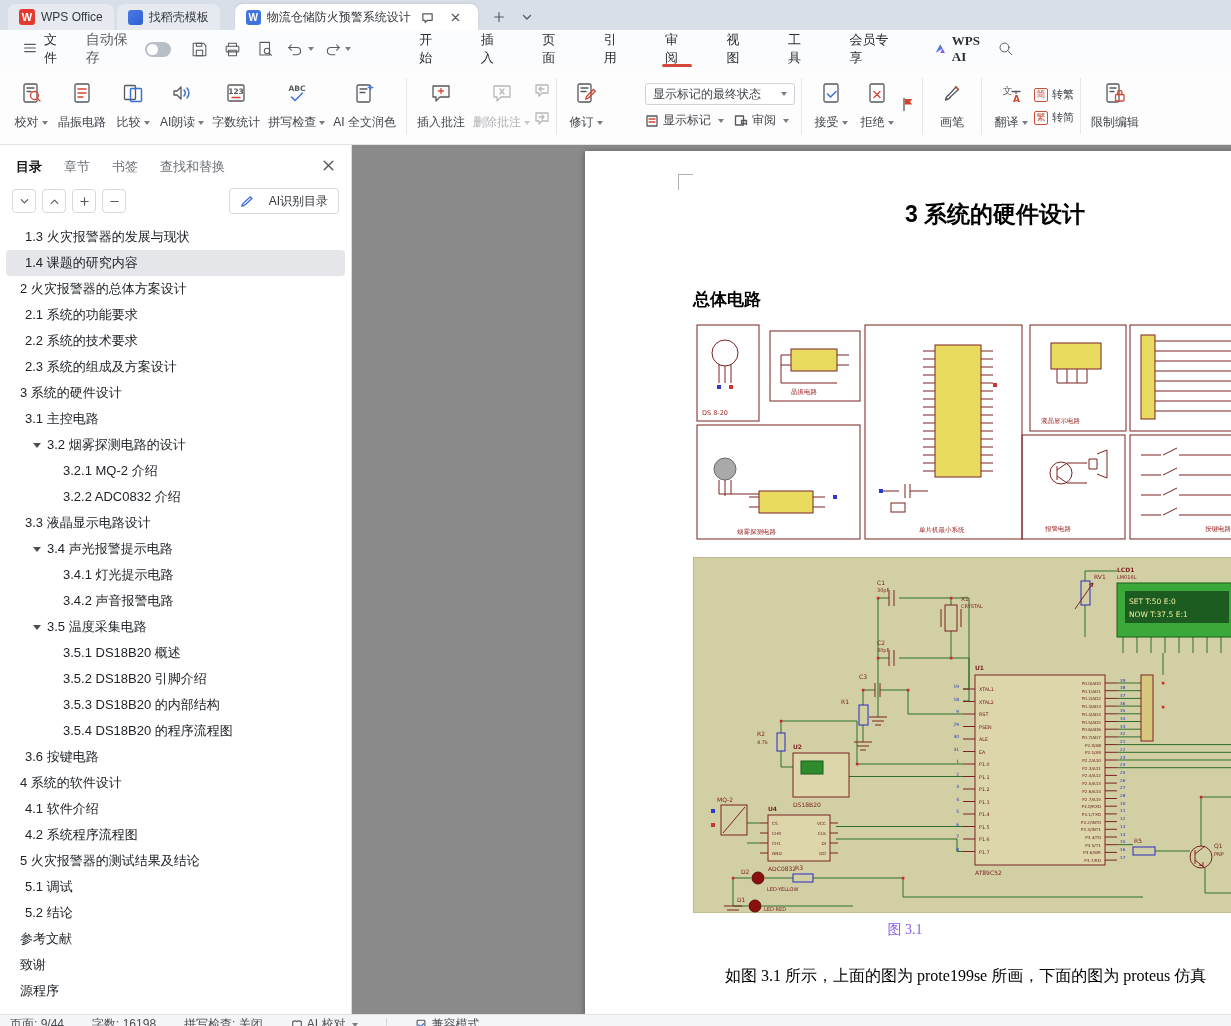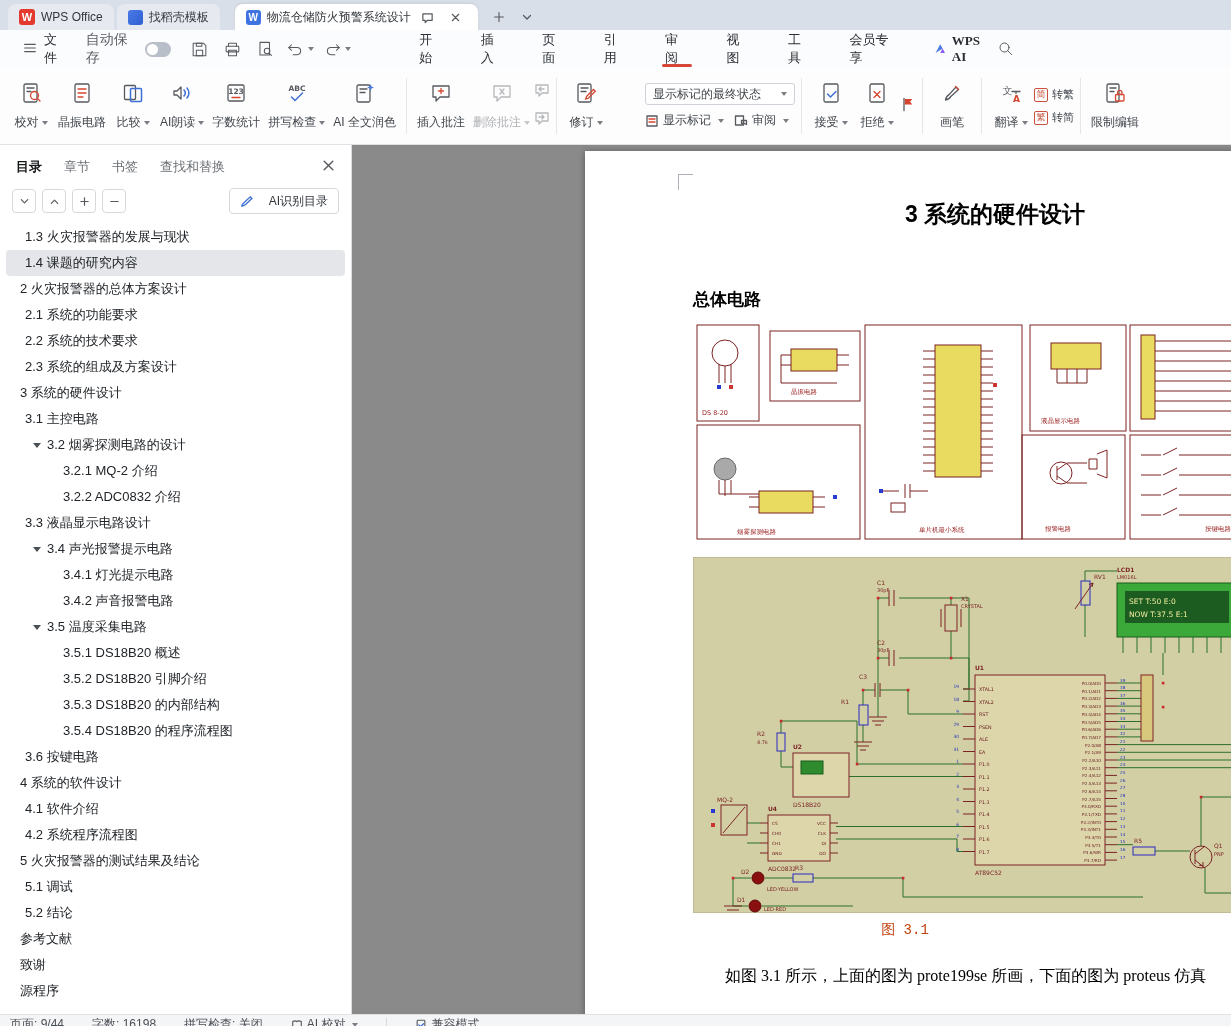--- a/index.html
+++ b/index.html
@@ -74,21 +74,21 @@
   .tri { width:0; height:0; border-left:4px solid transparent; border-right:4px solid transparent; border-top:5px solid #4a4f55; margin-right:6px; flex:0 0 auto; }
 
   .docarea { flex:1; background:#8a8a8a; position:relative; overflow:hidden; }
   .page { position:absolute; left:233px; top:6px; width:820px; height:876px; background:#fff; box-shadow:0 1px 6px rgba(0,0,0,.38); }
   .margin-mark { position:absolute; left:93px; top:23px; width:15px; height:16px; border-left:1px solid #aeb2b8; border-top:1px solid #aeb2b8; }
   .doc-title { margin-top:48px; text-align:center; font-size:23px; font-weight:bold; color:#000; }
   .doc-h2 { margin:58px 0 0 108px; font-size:17px; font-weight:bold; color:#000; }
   .fig { display:block; margin-left:108px; }
   .fig-sch { margin-top:12px; }
   .fig-pro { margin-top:16px; }
-  .fig-cap { margin:8px 0 0 108px; width:424px; text-align:center; font-size:14px; color:#c2410c; font-family:Liberation Mono, monospace; }
+  .fig-cap { margin:8px 0 0 108px; width:424px; text-align:center; font-size:14px; color:#8b5cf6; font-family:Liberation Serif, serif; }
   .doc-para { margin:24px 0 0 108px; width:660px; font-size:16px; color:#000; font-family:"Liberation Serif","DejaVu Serif",serif; text-indent:2em; line-height:1.6; }
 
   
   .fig text { font-family:"DejaVu Sans",sans-serif; }
   .sline { stroke:#7c2323; fill:none; stroke-width:1; }
   .schip { fill:#e9da60; stroke:#7c2323; stroke-width:1; }
   .scap { fill:#9c2424; font-size:6.5px; }
   .wire { stroke:#2d6e2d; fill:none; stroke-width:1; }
   .comp { stroke:#7c2323; fill:none; stroke-width:1; }
   .chipfill { fill:#ddd6ab; stroke:#7c2323; stroke-width:1; }

